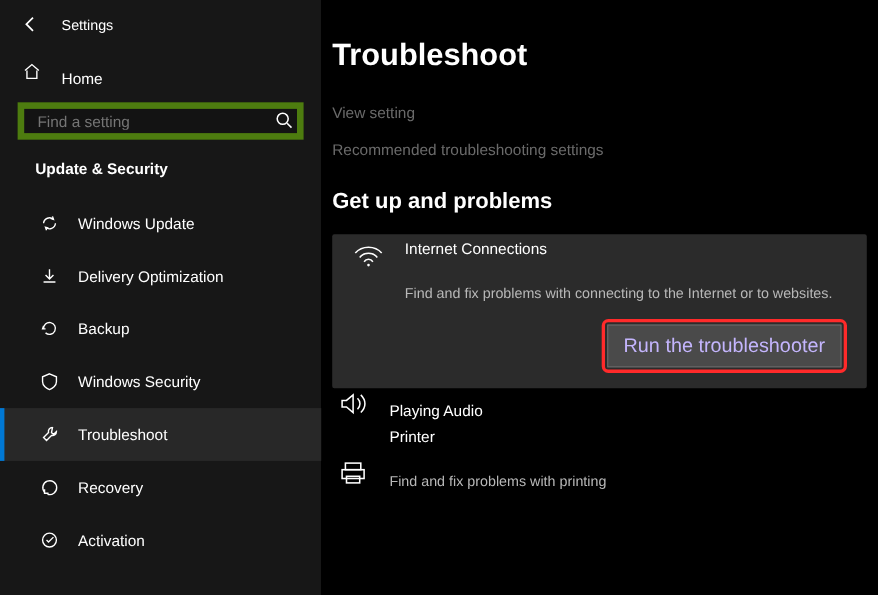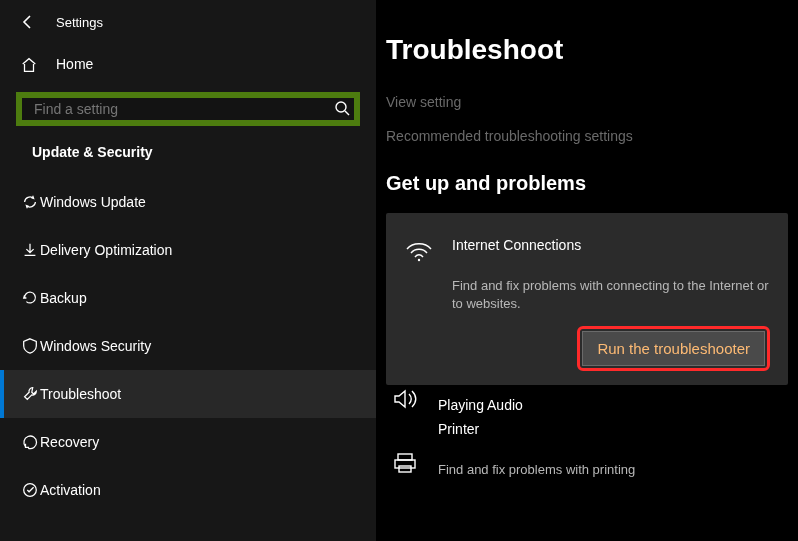--- a/index.html
+++ b/index.html
@@ -1,45 +1,45 @@
 <!DOCTYPE html>
 <html><head>
 <meta charset="utf-8">
 <style>
   * { box-sizing: border-box; margin: 0; padding: 0; }
   html, body { width: 798px; height: 541px; overflow: hidden; background: #000; font-family: "Segoe UI", Arial, sans-serif; color: #fff; }
   .app { display: flex; width: 100%; height: 100%; }
-  .sidebar { width: 376px; background: #171717; display: flex; flex-direction: column; padding-top: 8px; }
+  .sidebar { width: 292px; background: #171717; display: flex; flex-direction: column; padding-top: 8px; }
   .header { display: flex; align-items: center; gap: 20px; padding: 6px 16px 16px 20px; }
   .header .icon { width: 16px; height: 16px; display:flex; align-items:center; justify-content:center; }
   .header-title { font-size: 13px; font-weight: 400; }
-  .home-row { display:flex; align-items:flex-start; gap:16px; padding: 10px 20px 14px 20px; }
+  .home-row { display:flex; align-items:flex-end; gap:16px; padding: 10px 20px 14px 20px; }
   .home-row .icon { width:20px; }
   .home-label { font-size:14px; }
   .search { margin: 0 16px 18px 16px; position: relative; }
   .search input { width:100%; height:34px; background:#131313; border:6px solid #4d7c0f; color:#c9c9c9; font-size:14px; padding:0 34px 0 12px; outline:none; }
   .search .search-icon { position:absolute; right:10px; top:8px; width:16px; height:16px; }
   .category { font-size:14px; font-weight:600; padding: 0 20px 18px 32px; }
   .navlist { display:flex; flex-direction:column; }
-  .navitem { display:flex; align-items:center; gap:0; padding:14px 20px; font-size:14px; position:relative; cursor:pointer;text-align:center; }
+  .navitem { display:flex; align-items:center; gap:16px; padding:14px 35px; font-size:14px; position:relative; cursor:pointer;text-align:center; }
   .navitem .icon { width:20px; height:20px; display:flex; align-items:center; justify-content:center; }
   .navitem.selected { background:#282828; }
   .navitem.selected::before { content:""; position:absolute; left:0; top:0; bottom:0; width:4px; background:#0078d4; }
   .main { flex:1; background:#000; padding: 34px 10px 0 10px; overflow:hidden; }
   .page-title { font-size:28px; font-weight:600; margin-bottom:28px; }
   .link { display:block; color:#6a6a6a; font-size:14px; margin-bottom:18px; cursor:pointer; }
   .section-title { font-size:20px; font-weight:600; margin:28px 0 18px 0; }
-  .card { background:#2b2b2b; padding:24px 18px 14px 18px; border-radius:2px; display:flex; flex-direction:column; gap:14px; }
+  .card { background:#2b2b2b; padding:5px 18px 14px 18px; border-radius:2px; display:flex; flex-direction:column; gap:14px; }
   .row { display:flex; gap:18px; }
   .row .icon { width:30px; height:28px; flex:none; display:flex; align-items:flex-start; justify-content:center; margin-top:2px; }
   .row-body { flex:1; }
   .row-title { font-size:14px; font-weight:400; color:#fff; margin-bottom:2px; }
   .row-desc { font-size:13px; color:#b8b8b8; line-height:1.35;margin-top:24px; }
   .run-wrap { display:flex; justify-content:flex-end; }
-  .run-btn { background:#4a4a4a; border:1px solid #6a6a6a; color:#fdba74; font-size:15px; padding:8px 14px; cursor:pointer; }
+  .run-btn { background:#4a4a4a; border:1px solid #6a6a6a; color:#c4b5fd; font-size:18px; padding:8px 14px; cursor:pointer; }
   .highlight { border:3px solid #ff2a2a; border-radius:6px; padding:2px; display:inline-block; }
   .plainrow { display:flex; gap:18px; padding:0 4px 6px 4px;align-items:flex-end; }
   .plainrow .icon { width:30px; height:28px; flex:none; display:flex; align-items:flex-start; justify-content:center; margin-top:2px; }
   svg { stroke:#fff; fill:none; stroke-width:1.4; }
 </style>
 </head>
 <body>
 
 <div class="app">
   <aside class="sidebar">

